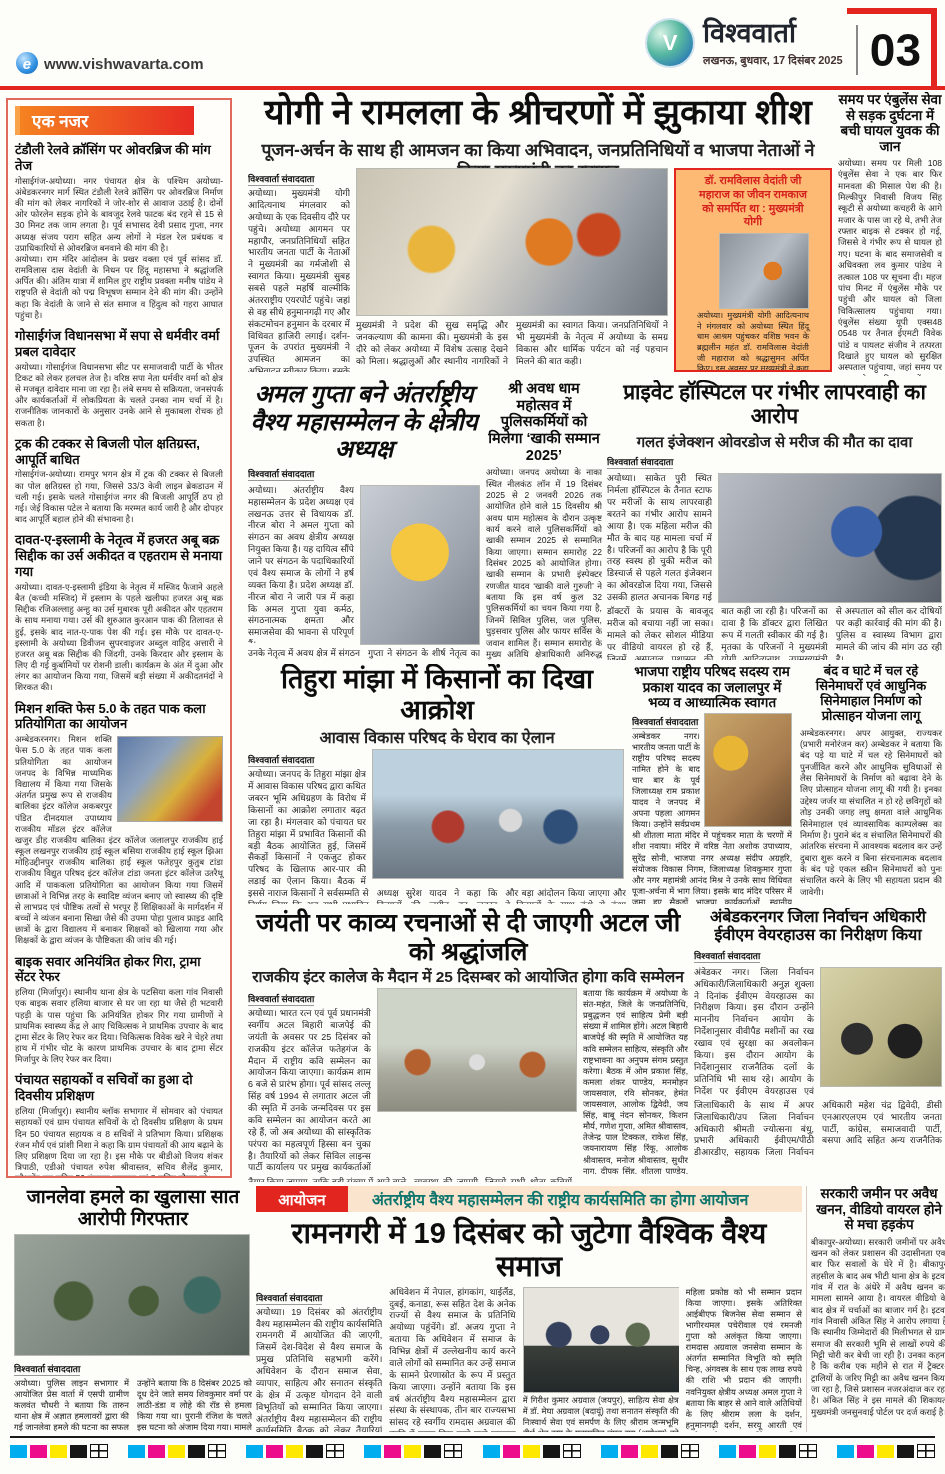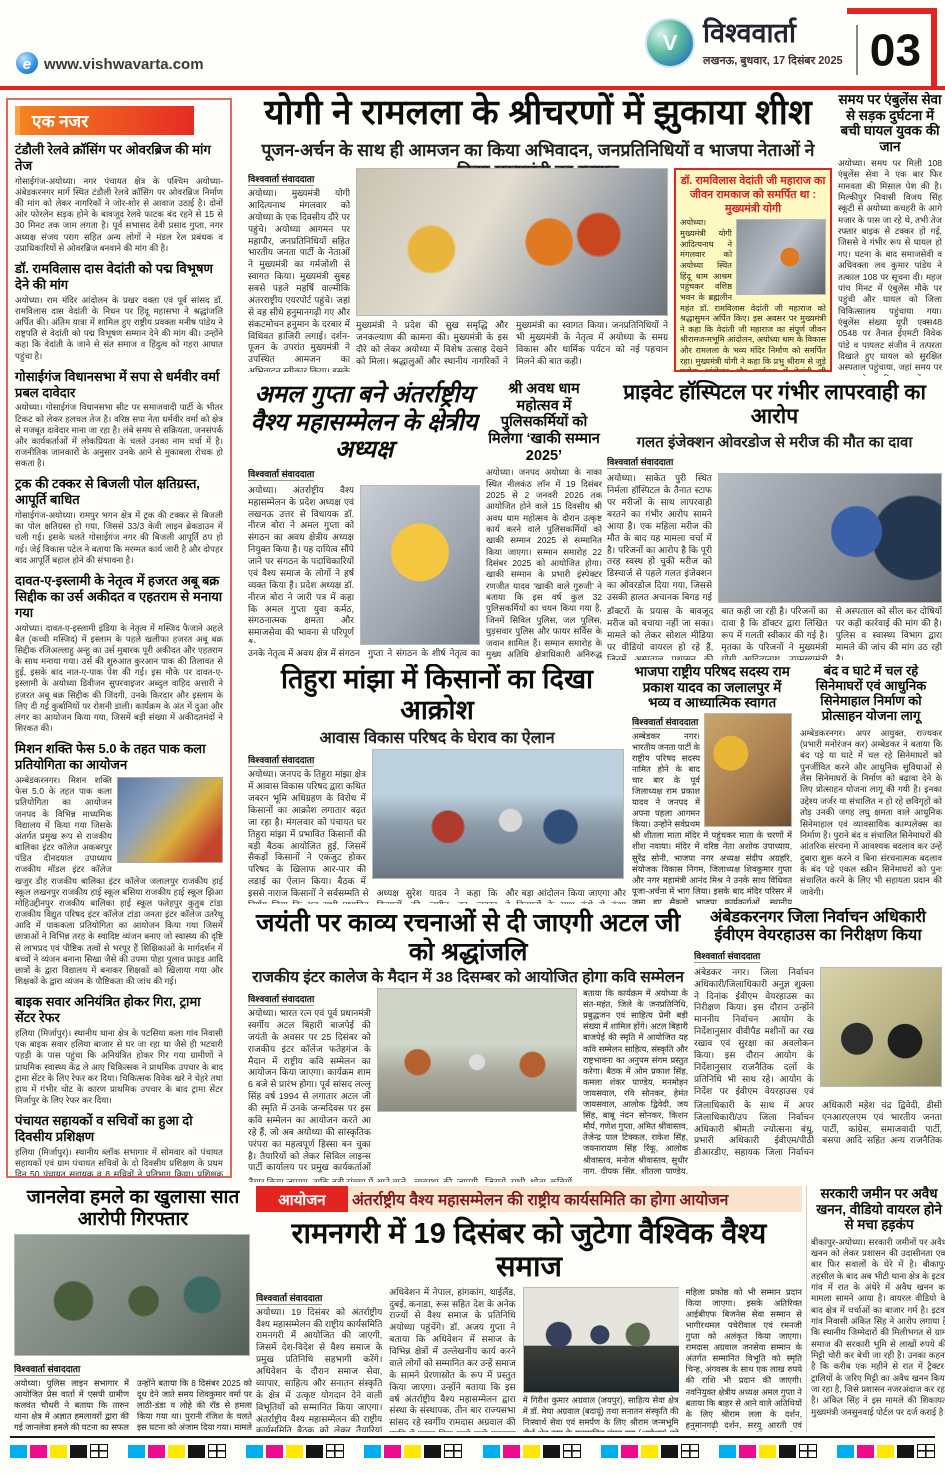--- a/index.html
+++ b/index.html
@@ -42,21 +42,21 @@
   .lead-hl{left:248px;top:92px;width:580px;font-size:35px;}
   .lead-sub{left:248px;top:140px;width:580px;font-size:17.5px;}
   .lead-grid{left:248px;top:168px;width:588px;height:206px;display:grid;grid-template-columns:102px 312px 158px;grid-template-rows:148px 52px;gap:4px 6px;}
   .lead-col1{grid-row:1/3;}
   .lead-photo{grid-column:2;grid-row:1;background:
       radial-gradient(circle at 24% 55%,#e9b53c 0 9%,transparent 10%),
       radial-gradient(circle at 62% 50%,#e07a22 0 11%,transparent 12%),
       radial-gradient(circle at 78% 45%,#c8471f 0 8%,transparent 9%),
       linear-gradient(120deg,#c9c3b4,#e4ded0 40%,#9aa0a8 75%,#6e747c);}
   .lead-below{grid-column:2;grid-row:2;}
-  .vedanti{grid-column:3;grid-row:1/3;border:2px solid #e2251f;padding:4px 4px;box-sizing:border-box;overflow:hidden;background:#fef9c3;}
+  .vedanti{grid-column:3;grid-row:1/3;border:2px solid #e2251f;padding:4px 21px;box-sizing:border-box;overflow:hidden;background:#fdba74;}
   .vedanti h3{color:#d6221f;font-size:11px;font-weight:bold;text-align:center;line-height:1.25;margin-bottom:3px;}
   .vedanti .vph{float:right;width:88px;height:74px;margin:1px 0 2px 4px;
       background:radial-gradient(circle at 60% 50%,#e07a22 0 14%,transparent 15%),linear-gradient(125deg,#8d939b,#b9bfc7 50%,#5f656d);}
   .vedanti p{font-size:8.2px;line-height:1.3;text-align:justify;}
   
   .ambulance{left:838px;top:92px;width:104px;height:284px;overflow:hidden;}
   .ambulance h2{font-size:13.5px;text-align:center;}
   .ambulance .bd{font-size:8.6px;margin-top:4px;}
   
   .amal{left:248px;top:380px;width:232px;height:280px;overflow:hidden;}
@@ -115,21 +115,21 @@
   .murder{left:14px;top:1186px;width:238px;height:246px;overflow:hidden;}
   .murder h2{font-size:19px;}
   .murder-photo{width:234px;height:120px;margin:4px 0 2px;background:
       radial-gradient(circle at 25% 55%,#4a5d3a 0 10%,transparent 11%),
       radial-gradient(circle at 55% 55%,#4a5d3a 0 10%,transparent 11%),
       radial-gradient(circle at 80% 50%,#3d6b63 0 9%,transparent 10%),
       linear-gradient(135deg,#9aa39a,#77827a 60%,#55605a);}
   .vaishya{left:256px;top:1186px;width:546px;height:246px;overflow:hidden;}
   .vai-banner{display:flex;align-items:stretch;height:26px;}
   .vai-label{background:#e2251f;color:#fff;font-weight:bold;font-size:15px;display:flex;align-items:center;justify-content:center;width:92px;flex:none;}
-  .vai-btxt{background:#fbe4cd;flex:1;display:flex;align-items:center;padding-left:4px;font-size:15.5px;font-weight:bold;color:#7f1d1d;}
+  .vai-btxt{background:#fbe4cd;flex:1;display:flex;align-items:center;padding-left:24px;font-size:15.5px;font-weight:bold;color:#0f766e;}
   .vaishya h1{font-size:29px;margin-top:5px;}
   .vai-row{display:flex;gap:7px;margin-top:3px;}
   .vai-photo{width:158px;height:104px;background:
       radial-gradient(circle at 22% 45%,#34405c 0 9%,transparent 10%),
       radial-gradient(circle at 48% 45%,#34405c 0 9%,transparent 10%),
       radial-gradient(circle at 72% 45%,#5c6a50 0 9%,transparent 10%),
       linear-gradient(180deg,#e6e4dd 0 55%,#3a3f3a 56%,#23282a);}
   .mining{left:806px;top:1186px;width:136px;height:246px;overflow:hidden;border-left:1px solid #d9c9c0;padding-left:4px;}
   .mining h2{font-size:13.5px;}
   .mining .bd{font-size:8.6px;margin-top:4px;}
@@ -161,21 +161,20 @@
   </div>
   <div class="abs pagenum-box">
     <span class="pagenum">03</span>
   </div>
   <div class="abs header-rule"></div>
 
   <div class="abs eknazar">
     <div class="ek-bar">एक नजर</div>
     <h3>टंडौली रेलवे क्रॉसिंग पर ओवरब्रिज की मांग तेज</h3>
     <p>गोसाईगंज-अयोध्या। नगर पंचायत क्षेत्र के पश्चिम अयोध्या-अंबेडकरनगर मार्ग स्थित टंडौली रेलवे क्रॉसिंग पर ओवरब्रिज निर्माण की मांग को लेकर नागरिकों ने जोर-शोर से आवाज उठाई है। दोनों ओर फोरलेन सड़क होने के बावजूद रेलवे फाटक बंद रहने से 15 से 30 मिनट तक जाम लगता है। पूर्व सभासद देवी प्रसाद गुप्ता, नगर अध्यक्ष संजय पराग सहित अन्य लोगों ने मंडल रेल प्रबंधक व उप्राधिकारियों से ओवरब्रिज बनवाने की मांग की है।</p>
-    <h3>डॉ. रामविलास दास वेदांती को पद्म विभूषण देने की मांग</h3>
     <p>अयोध्या। राम मंदिर आंदोलन के प्रखर वक्ता एवं पूर्व सांसद डॉ. रामविलास दास वेदांती के निधन पर हिंदू महासभा ने श्रद्धांजलि अर्पित की। अंतिम यात्रा में शामिल हुए राष्ट्रीय प्रवक्ता मनीष पांडेय ने राष्ट्रपति से वेदांती को पद्म विभूषण सम्मान देने की मांग की। उन्होंने कहा कि वेदांती के जाने से संत समाज व हिंदुत्व को गहरा आघात पहुंचा है।</p>
     <h3>गोसाईगंज विधानसभा में सपा से धर्मवीर वर्मा प्रबल दावेदार</h3>
     <p>अयोध्या। गोसाईगंज विधानसभा सीट पर समाजवादी पार्टी के भीतर टिकट को लेकर हलचल तेज है। वरिष्ठ सपा नेता धर्मवीर वर्मा को क्षेत्र से मजबूत दावेदार माना जा रहा है। लंबे समय से सक्रियता, जनसंपर्क और कार्यकर्ताओं में लोकप्रियता के चलते उनका नाम चर्चा में है। राजनीतिक जानकारों के अनुसार उनके आने से मुकाबला रोचक हो सकता है।</p>
     <h3>ट्रक की टक्कर से बिजली पोल क्षतिग्रस्त, आपूर्ति बाधित</h3>
     <p>गोसाईगंज-अयोध्या। रामपुर भगन क्षेत्र में ट्रक की टक्कर से बिजली का पोल क्षतिग्रस्त हो गया, जिससे 33/3 केवी लाइन ब्रेकडाउन में चली गई। इसके चलते गोसाईगंज नगर की बिजली आपूर्ति ठप हो गई। जेई विकास पटेल ने बताया कि मरम्मत कार्य जारी है और दोपहर बाद आपूर्ति बहाल होने की संभावना है।</p>
     <h3>दावत-ए-इस्लामी के नेतृत्व में हजरत अबू बक्र सिद्दीक का उर्स अकीदत व एहतराम से मनाया गया</h3>
     <p>अयोध्या। दावत-ए-इस्लामी इंडिया के नेतृत्व में मस्जिद फैजाने अहले बैत (कच्ची मस्जिद) में इस्लाम के पहले खलीफा हजरत अबू बक्र सिद्दीक रजिअल्लाहु अन्हु का उर्स मुबारक पूरी अकीदत और एहतराम के साथ मनाया गया। उर्स की शुरुआत कुरआन पाक की तिलावत से हुई, इसके बाद नात-ए-पाक पेश की गई। इस मौके पर दावत-ए-इस्लामी के अयोध्या डिवीजन सुपरवाइजर अब्दुल वाहिद अत्तारी ने हजरत अबू बक्र सिद्दीक की जिंदगी, उनके किरदार और इस्लाम के लिए दी गई कुर्बानियों पर रोशनी डाली। कार्यक्रम के अंत में दुआ और लंगर का आयोजन किया गया, जिसमें बड़ी संख्या में अकीदतमंदों ने शिरकत की।</p>
     <h3>मिशन शक्ति फेस 5.0 के तहत पाक कला प्रतियोगिता का आयोजन</h3>
     <div class="ek-photo"></div>
     <p>अम्बेडकरनगर। मिशन शक्ति फेस 5.0 के तहत पाक कला प्रतियोगिता का आयोजन जनपद के विभिन्न माध्यमिक विद्यालय में किया गया जिसके अंतर्गत प्रमुख रूप से राजकीय बालिका इंटर कॉलेज अकबरपुर पंडित दीनदयाल उपाध्याय राजकीय मॉडल इंटर कॉलेज खजुर डीह राजकीय बालिका इंटर कॉलेज जलालपुर राजकीय हाई स्कूल लखनपुर राजकीय हाई स्कूल बसिया राजकीय हाई स्कूल झिआ मोहिउद्दीनपुर राजकीय बालिका हाई स्कूल फतेहपुर कुतुब टांडा राजकीय विद्युत परिषद इंटर कॉलेज टांडा जनता इंटर कॉलेज उतरैथू आदि में पाककला प्रतियोगिता का आयोजन किया गया जिसमें छात्राओं ने विभिन्न तरह के स्वादिष्ट व्यंजन बनाए जो स्वास्थ्य की दृष्टि से लाभप्रद एवं पौष्टिक तत्वों से भरपूर हैं शिक्षिकाओं के मार्गदर्शन में बच्चों ने व्यंजन बनाना सिखा जैसे की उपमा पोहा पुलाव फ्राइड आदि छात्रों के द्वारा विद्यालय में बनाकर शिक्षकों को खिलाया गया और शिक्षकों के द्वारा व्यंजन के पौष्टिकता की जांच की गई।</p>
@@ -255,21 +254,21 @@
     <p class="bd" style="font-size:8.4px">अम्बेडकर नगर। भारतीय जनता पार्टी के राष्ट्रीय परिषद सदस्य नामित होने के बाद चार बार के पूर्व जिलाध्यक्ष राम प्रकाश यादव ने जनपद में अपना पहला आगमन किया। उन्होंने सर्वप्रथम श्री शीतला माता मंदिर में पहुंचकर माता के चरणों में शीश नवाया। मंदिर में वरिष्ठ नेता अशोक उपाध्याय, सुरेंद्र सोनी, भाजपा नगर अध्यक्ष संदीप अग्रहरि, संयोजक विकास निगम, जिलाध्यक्ष शिवकुमार गुप्ता और नगर महामंत्री आनंद मिश्र ने उनके साथ विधिवत पूजा-अर्चना में भाग लिया। इसके बाद मंदिर परिसर में जमा हुए सैकड़ों भाजपा कार्यकर्ताओं, स्थानीय व्यापारियों और प्रशंसकों ने उनका उत्साहपूर्वक स्वागत करते हुए उन्हें स्मृति चिन्ह भेंट किए और मालाओं से सम्मानित किया। राम प्रकाश यादव का राजनीतिक जीवन एक सामान्य कार्यकर्ता के रूप में जनसंघ से शुरू हुआ था। अपनी लगन, कठिन परिश्रम और जनता से सीधे संवाद के बल पर उन्होंने खुद को एक कद्दावर नेता के रूप में स्थापित किया।</p>
   </div>
 
   <div class="abs cinema">
     <h2 class="hl">बंद व घाटे में चल रहे सिनेमाघरों एवं आधुनिक सिनेमाहाल निर्माण को प्रोत्साहन योजना लागू</h2>
     <p class="bd">अम्बेडकरनगर। अपर आयुक्त, राज्यकर (प्रभारी मनोरंजन कर) अम्बेडकर ने बताया कि बंद पड़े या घाटे में चल रहे सिनेमाघरों को पुनर्जीवित करने और आधुनिक सुविधाओं से लैस सिनेमाघरों के निर्माण को बढ़ावा देने के लिए प्रोत्साहन योजना लागू की गयी है। इनका उद्देश्य जर्जर या संचालित न हो रहे छविगृहों को तोड़ उनकी जगह लघु क्षमता वाले आधुनिक सिनेमाहाल एवं व्यावसायिक काम्पलेक्स का निर्माण है। पुराने बंद व संचालित सिनेमाघरों की आंतरिक संरचना में आवश्यक बदलाव कर उन्हें दुबारा शुरू करने व बिना संरचनात्मक बदलाव के बंद पड़े एकल स्क्रीन सिनेमाघरों को पुनः संचालित करने के लिए भी सहायता प्रदान की जावेगी।</p>
   </div>
 
   <div class="abs atal">
     <h2 class="hl">जयंती पर काव्य रचनाओं से दी जाएगी अटल जी को श्रद्धांजलि</h2>
-    <div class="sub">राजकीय इंटर कालेज के मैदान में 38 दिसम्बर को आयोजित होगा कवि सम्मेलन</div>
+    <div class="sub">राजकीय इंटर कालेज के मैदान में 25 दिसम्बर को आयोजित होगा कवि सम्मेलन</div>
     <div class="atal-row">
       <div style="width:124px" class="clip">
         <span class="by">विश्ववार्ता संवाददाता</span>
         <p class="bd clip" style="height:166px">अयोध्या। भारत रत्न एवं पूर्व प्रधानमंत्री स्वर्गीय अटल बिहारी बाजपेई की जयंती के अवसर पर 25 दिसंबर को राजकीय इंटर कॉलेज फतेहगंज के मैदान में राष्ट्रीय कवि सम्मेलन का आयोजन किया जाएगा। कार्यक्रम शाम 6 बजे से प्रारंभ होगा। पूर्व सांसद लल्लू सिंह वर्ष 1994 से लगातार अटल जी की स्मृति में उनके जन्मदिवस पर इस कवि सम्मेलन का आयोजन करते आ रहे हैं, जो अब अयोध्या की सांस्कृतिक परंपरा का महत्वपूर्ण हिस्सा बन चुका है। तैयारियों को लेकर सिविल लाइन्स पार्टी कार्यालय पर प्रमुख कार्यकर्ताओं के साथ बैठक की। पूर्व सांसद के अनुसार कार्यक्रम के लिए जर्मन हैंगर से निर्मित विशेष पंडाल</p>
       </div>
       <div class="photo atal-photo"></div>
       <p class="bd clip" style="width:106px;height:186px;font-size:8.4px">बताया कि कार्यक्रम में अयोध्या के संत-महंत, जिले के जनप्रतिनिधि, प्रबुद्धजन एवं साहित्य प्रेमी बड़ी संख्या में शामिल होंगे। अटल बिहारी बाजपेई की स्मृति में आयोजित यह कवि सम्मेलन साहित्य, संस्कृति और राष्ट्रभावना का अनुपम संगम प्रस्तुत करेगा। बैठक में ओम प्रकाश सिंह, कमला शंकर पाण्डेय, मनमोहन जायसवाल, रवि सोनकर, हेमंत जायसवाल, आलोक द्विवेदी, जय सिंह, बाबू नंदन सोनकर, किशन मौर्य, गणेश गुप्ता, अमित श्रीवास्तव, तेजेन्द्र पाल टिक्कल, राकेश सिंह, जयनारायण सिंह रिंकू, आलोक श्रीवास्तव, मनोज श्रीवास्तव, सुधीर नाग, दीपक सिंह, शीतला पाण्डेय, आनंद गुप्ता सहित अन्य लोग मौजूद रहे।</p>
     </div>
     <p class="bd cols2 clip" style="width:324px;height:60px;margin:3px 0 0 0">तैयार किया जाएगा, ताकि बड़ी संख्या में आने वाले दर्शकों को सुविधाजनक वातावरण मिल सके। ठंड के मौसम को देखते हुए पंडाल के भीतर और बाहर हीटर तथा अलाव की समुचित व्यवस्था की जाएगी। दर्शकों के बैठने की उत्तम और व्यवस्थित व्यवस्था की जाएगी, जिससे सभी श्रोता कवियों की रचनाओं का आनंद ले सकें। कहा कि कवि सम्मेलन की गरिमा को और ऊंचा करने के लिए आधुनिक थ्री-डी साउंड सिस्टम लगाया जाएगा, जिससे कवियों की वाणी स्पष्ट और प्रभावशाली रूप से श्रोताओं तक पहुंचे। देश के ख्याति प्राप्त कवियों को आमंत्रित किया जा रहा है, जिनकी सूची अंतिम रूप देने की प्रक्रिया में है।</p>
   </div>

